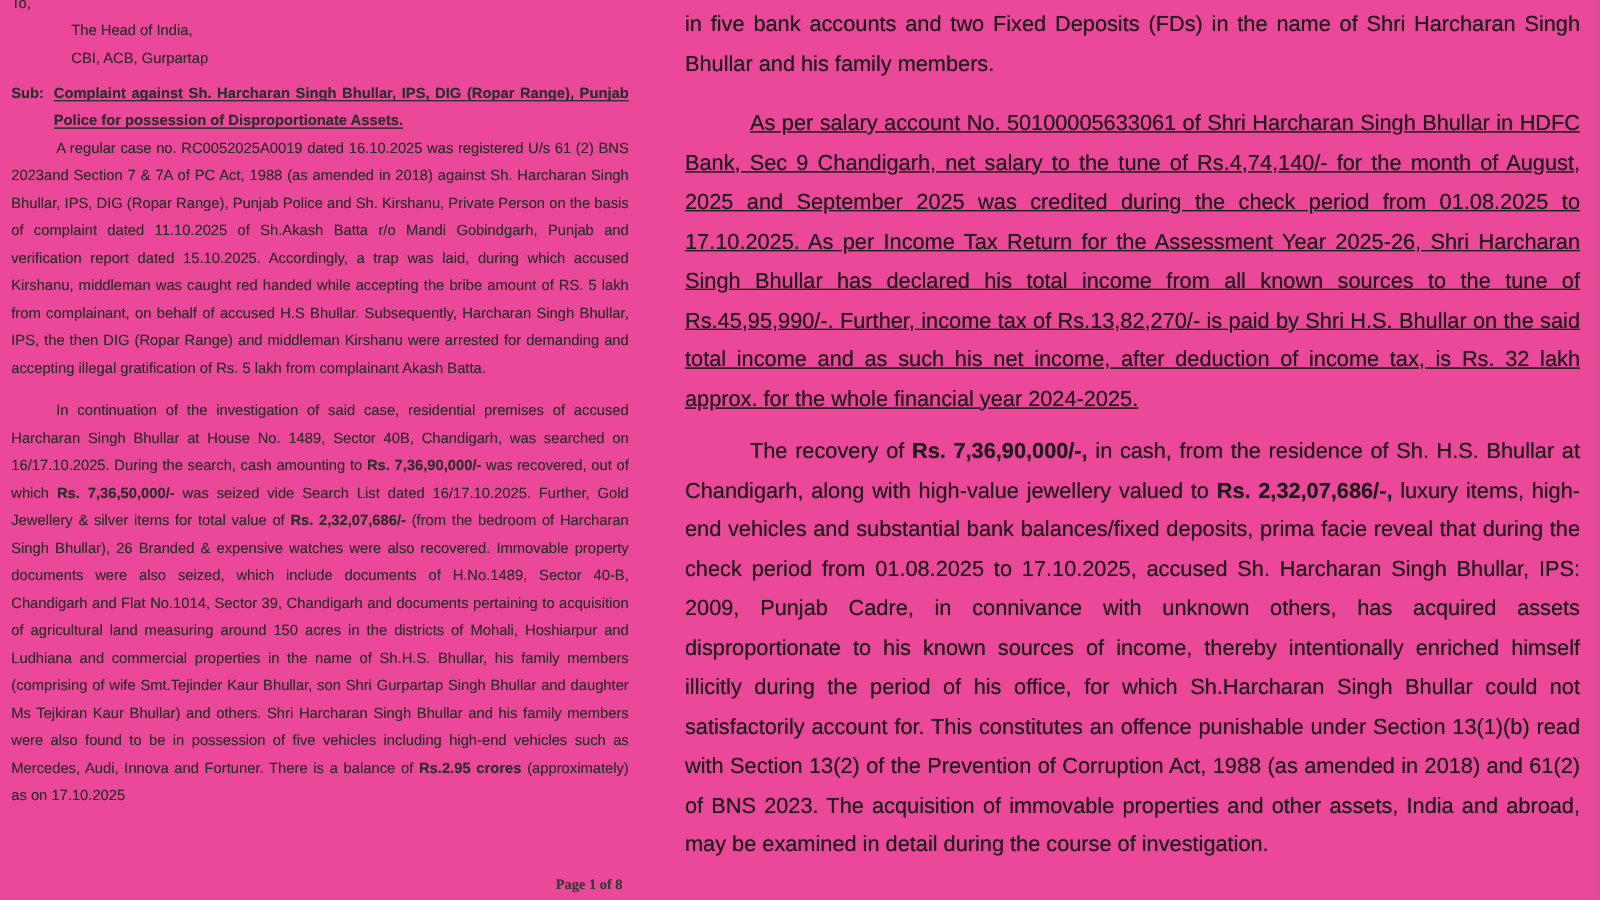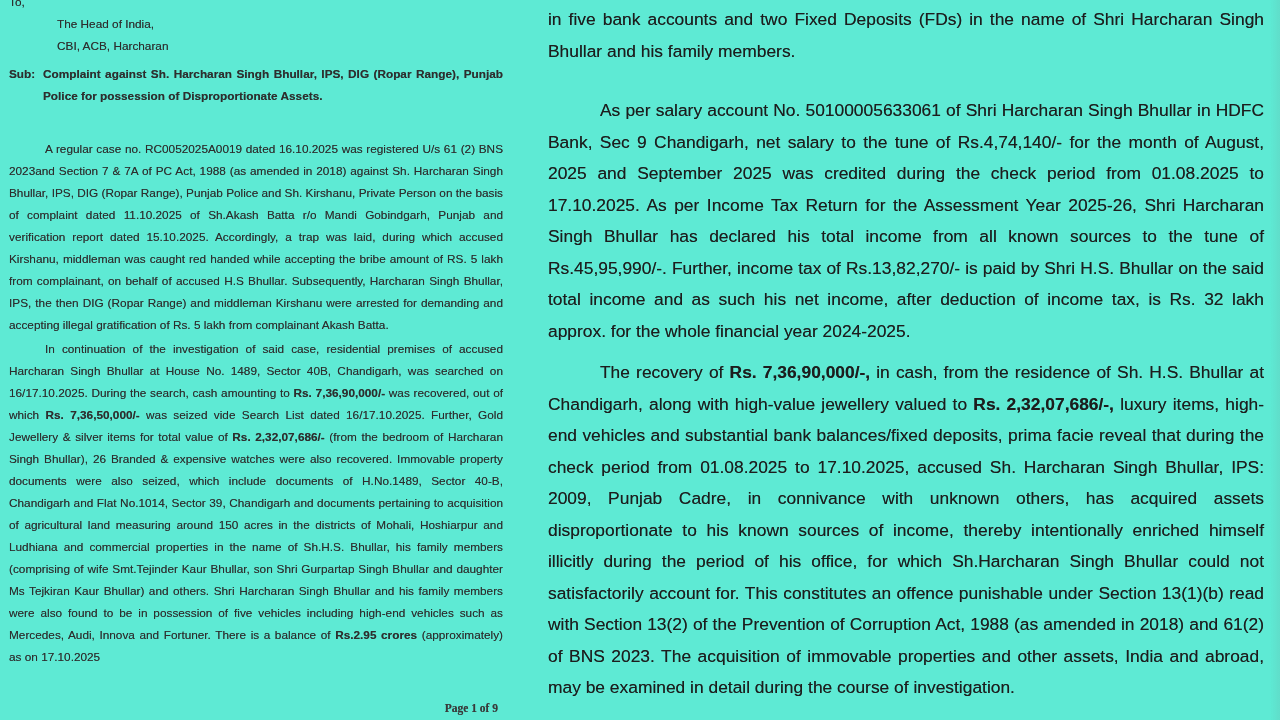--- a/index.html
+++ b/index.html
@@ -1,82 +1,82 @@
 <!DOCTYPE html>
 <html><head>
 <meta charset="utf-8">
 <style>
   * { margin:0; padding:0; box-sizing:border-box; }
   html,body { width:1280px; height:720px; overflow:hidden; background:#ffffff; }
   body { font-family:"Liberation Sans","DejaVu Sans",sans-serif; }
 
-  .doc { position:relative; width:1280px; height:720px; background:#5eead4; }
+  .doc { position:relative; width:1280px; height:720px; background:#ec4899; }
 
   
   .page1 {
     position:absolute; left:0; top:0; width:512px; height:720px;
     padding:0 9px 0 9px; overflow:hidden;
     font-size:11.8px; line-height:22px; color:#2e2e2e;
     filter:blur(0.35px);
     text-shadow:0 0 0.5px rgba(40,40,40,0.55);
   }
   .page1 .to { margin-top:-9px; }
   .page1 .addr { margin-left:48px; }
   .subrow { position:relative; padding-left:34px; margin-top:6px; }
   .sublabel { position:absolute; left:0; top:0; font-weight:700; }
   .subtext {
     display:block; font-weight:700; text-align:justify;
-    text-decoration-thickness:1.4px; text-underline-offset:2px;
+    text-decoration:underline; text-decoration-thickness:1.4px; text-underline-offset:2px;
   }
   .page1 .salute { margin-top:9px; }
-  .page1 .para { text-align:justify;margin-top:31px; }
+  .page1 .para { text-align:justify; }
   .page1 .para.ind { text-indent:36px; }
-  .page1 .para + .para { margin-top:2px; }
+  .page1 .para + .para { margin-top:12px; }
   .pagenum {
     position:absolute; right:14px; bottom:1px;
     font-family:"Liberation Serif","DejaVu Serif",serif;
     font-weight:700; font-size:11.5px; color:#3a3a3a;
   }
 
   
   .page2 {
     position:absolute; left:540px; top:0; width:740px; height:720px;
     padding:4px 16px 16px 8px; overflow:hidden;
     font-size:17.4px; line-height:31.5px; color:#1d1d1d;
     filter:blur(0.45px);
     text-shadow:0 0 0.6px rgba(20,20,20,0.6);
   }
   .page2 p { text-align:justify; }
-  .page2 .p-salary { margin-top:28px; text-indent:52px; }
+  .page2 .p-salary { margin-top:16px; text-indent:52px;text-decoration:underline; }
   .page2 .p-recovery { margin-top:10px; text-indent:52px; }
   .page2::after { 
     content:""; position:absolute; top:0; right:0; width:10px; height:100%;
     background:linear-gradient(to right, rgba(0,0,0,0) 0%, rgba(120,120,120,0.10) 100%);
   }
 
   .bold, .b { font-weight:700; }
 </style>
 </head>
 <body>
 
 <div class="doc">
 
   <section class="page1">
     <div class="to">To,</div>
     <div class="addr">
       <div>The Head of India,</div>
-      <div>CBI, ACB, Harcharan</div>
+      <div>CBI, ACB, Gurpartap</div>
     </div>
     <div class="subrow">
       <span class="sublabel">Sub:</span>
       <span class="subtext">Complaint against Sh. Harcharan Singh Bhullar, IPS, DIG (Ropar Range), Punjab Police for possession of Disproportionate Assets.</span>
     </div>
     <p class="para ind">A regular case no. RC0052025A0019 dated 16.10.2025 was registered U/s 61 (2) BNS 2023and Section 7 &amp; 7A of PC Act, 1988 (as amended in 2018) against Sh. Harcharan Singh Bhullar, IPS, DIG (Ropar Range), Punjab Police and Sh. Kirshanu, Private Person on the basis of complaint dated 11.10.2025 of Sh.Akash Batta r/o Mandi Gobindgarh, Punjab and verification report dated 15.10.2025. Accordingly, a trap was laid, during which accused Kirshanu, middleman was caught red handed while accepting the bribe amount of RS. 5 lakh from complainant, on behalf of accused H.S Bhullar. Subsequently, Harcharan Singh Bhullar, IPS, the then DIG (Ropar Range) and middleman Kirshanu were arrested for demanding and accepting illegal gratification of Rs. 5 lakh from complainant Akash Batta.</p>
     <p class="para ind"><span>In continuation of the investigation of said case, residential premises of accused Harcharan Singh Bhullar at House No. 1489, Sector 40B, Chandigarh, was searched on 16/17.10.2025. During the search, cash amounting to </span><span class="bold">Rs. 7,36,90,000/-</span><span> was recovered, out of which </span><span class="bold">Rs. 7,36,50,000/-</span><span> was seized vide Search List dated 16/17.10.2025. Further, Gold Jewellery &amp; silver items for total value of </span><span class="bold">Rs. 2,32,07,686/-</span><span> (from the bedroom of Harcharan Singh Bhullar), 26 Branded &amp; expensive watches were also recovered. Immovable property documents were also seized, which include documents of H.No.1489, Sector 40-B, Chandigarh and Flat No.1014, Sector 39, Chandigarh and documents pertaining to acquisition of agricultural land measuring around 150 acres in the districts of Mohali, Hoshiarpur and Ludhiana and commercial properties in the name of Sh.H.S. Bhullar, his family members (comprising of wife Smt.Tejinder Kaur Bhullar, son Shri Gurpartap Singh Bhullar and daughter Ms Tejkiran Kaur Bhullar) and others. Shri Harcharan Singh Bhullar and his family members were also found to be in possession of five vehicles including high-end vehicles such as Mercedes, Audi, Innova and Fortuner.  There is a balance of </span><span class="bold">Rs.2.95 crores</span><span> (approximately) as on 17.10.2025</span></p>
-    <div class="pagenum">Page 1 of 9</div>
+    <div class="pagenum">Page 1 of 8</div>
   </section>
 
   <section class="page2">
     <p class="p-bank">in five bank accounts and two Fixed Deposits (FDs) in the name of Shri Harcharan Singh Bhullar and his family members.</p>
     <p class="p-salary">As per salary account No. 50100005633061 of Shri Harcharan Singh Bhullar in HDFC Bank, Sec 9 Chandigarh, net salary to the tune of Rs.4,74,140/- for the month of August, 2025 and September 2025 was credited during the check period from 01.08.2025 to 17.10.2025.  As per Income Tax Return for the Assessment Year 2025-26, Shri Harcharan Singh Bhullar has declared his total income from all known sources to the tune of Rs.45,95,990/-. Further, income tax of Rs.13,82,270/- is paid by Shri H.S. Bhullar on the said total income and as such his net income, after deduction of income tax, is Rs. 32 lakh approx. for the whole financial year 2024-2025.</p>
     <p class="p-recovery"><span>The recovery of  </span><span class="bold">Rs. 7,36,90,000/-,</span><span> in cash, from the residence of Sh. H.S. Bhullar at Chandigarh, along with high-value jewellery valued to </span><span class="bold">Rs. 2,32,07,686/-,</span><span> luxury items, high-end vehicles and substantial bank balances/fixed deposits, prima facie reveal that during the check period from 01.08.2025 to 17.10.2025, accused Sh. Harcharan Singh Bhullar, IPS: 2009, Punjab Cadre, in connivance with unknown others, has acquired assets disproportionate to his known sources of income, thereby intentionally enriched himself illicitly during the period of his office, for which Sh.Harcharan Singh Bhullar could not satisfactorily account for. This constitutes an offence punishable under Section 13(1)(b) read with Section 13(2) of the Prevention of Corruption Act, 1988 (as amended in 2018) and 61(2) of BNS 2023. The acquisition of immovable properties and other assets, India and abroad, may be examined in detail during the course of investigation.</span></p>
   </section>
 
 </div>
 

